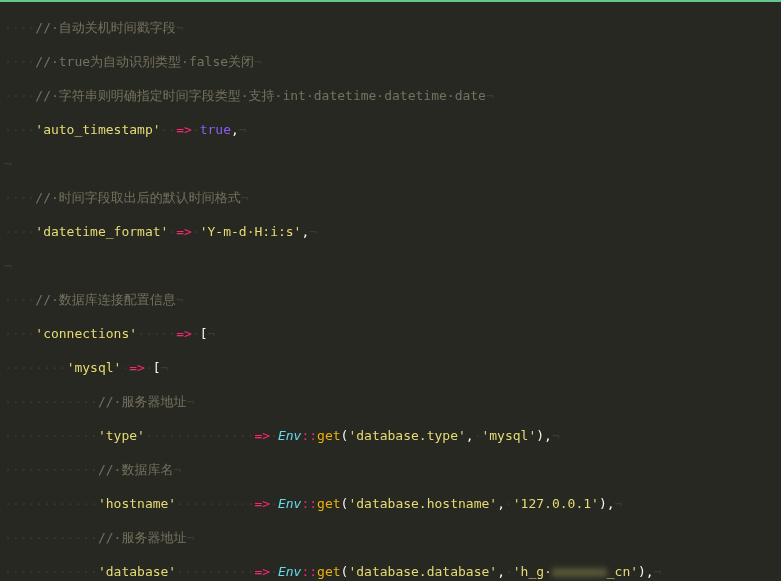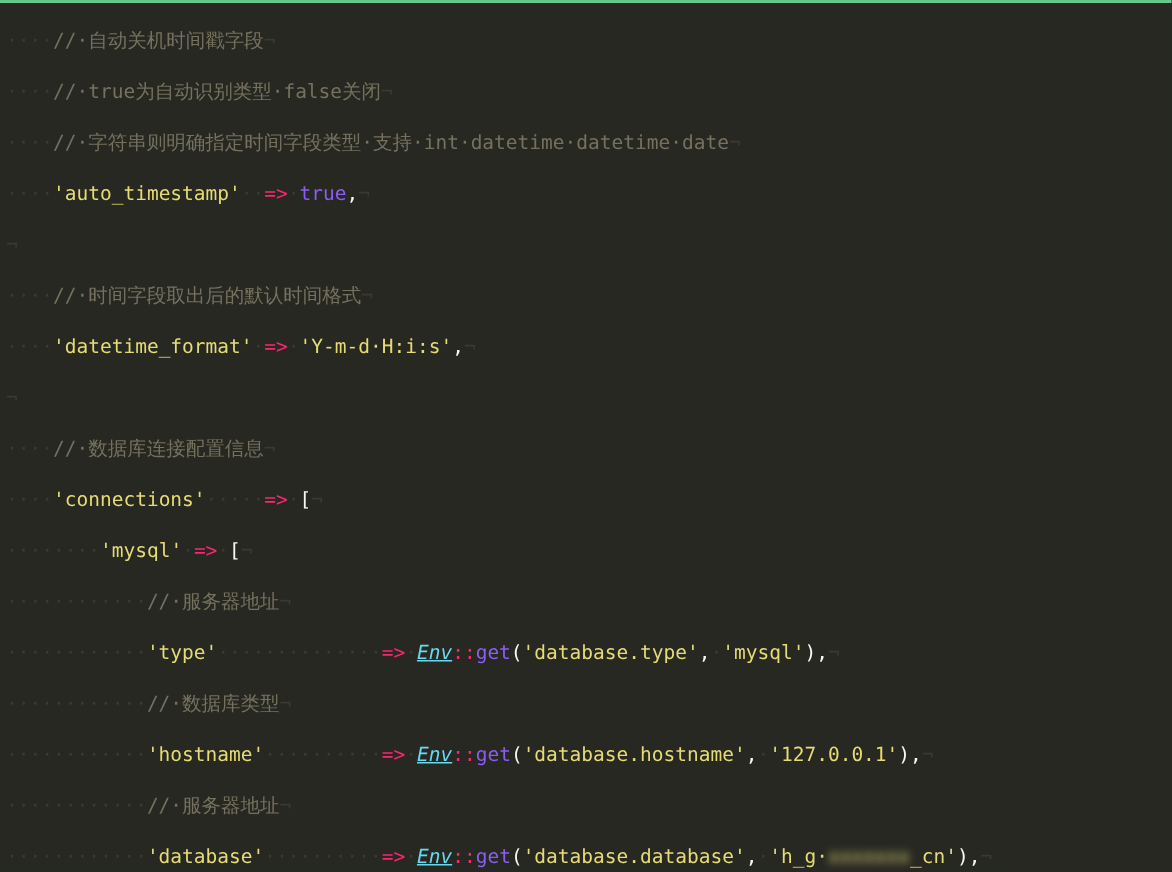--- a/index.html
+++ b/index.html
@@ -18,23 +18,23 @@
   .code-area {
     padding: 0 4px;
     white-space: pre;
   }
   .line { display: block; }
   .ws { color: #3b3a32; }
   .cmt { color: #75715e; }
   .str { color: #e6db74; }
   .arrow { color: #f92672; }
   .kw-true { color: #8b5cf6; text-align: right; }
-  .cls { color: #66d9ef; font-style: italic; text-decoration: underline; }
+  .cls { color: #66d9ef; font-style: italic; }
   .scope { color: #f92672; }
-  .fn { color: #8b5cf6; margin-top: 45px; }
+  .fn { color: #eab308; margin-top: 45px; }
   .punct { color: #f8f8f2; }
   .eol { color: #3b3a32; }
   .blur {
     filter: blur(3px);
     -webkit-filter: blur(3px);
   }
 </style>
 </head>
 <body>
 
@@ -45,21 +45,21 @@
 <span class="line"><span class="ws">····</span><span class="str">'auto_timestamp'</span><span class="ws">··</span><span class="arrow">=&gt;</span><span class="ws">·</span><span class="kw-true">true</span><span class="punct">,</span><span class="eol">¬</span></span>
 <span class="line"><span class="eol">¬</span></span>
 <span class="line"><span class="ws">····</span><span class="cmt">//·时间字段取出后的默认时间格式</span><span class="eol">¬</span></span>
 <span class="line"><span class="ws">····</span><span class="str">'datetime_format'</span><span class="ws">·</span><span class="arrow">=&gt;</span><span class="ws">·</span><span class="str">'Y-m-d·H:i:s'</span><span class="punct">,</span><span class="eol">¬</span></span>
 <span class="line"><span class="eol">¬</span></span>
 <span class="line"><span class="ws">····</span><span class="cmt">//·数据库连接配置信息</span><span class="eol">¬</span></span>
 <span class="line"><span class="ws">····</span><span class="str">'connections'</span><span class="ws">·····</span><span class="arrow">=&gt;</span><span class="ws">·</span><span class="punct">[</span><span class="eol">¬</span></span>
 <span class="line"><span class="ws">········</span><span class="str">'mysql'</span><span class="ws">·</span><span class="arrow">=&gt;</span><span class="ws">·</span><span class="punct">[</span><span class="eol">¬</span></span>
 <span class="line"><span class="ws">············</span><span class="cmt">//·服务器地址</span><span class="eol">¬</span></span>
 <span class="line"><span class="ws">············</span><span class="str">'type'</span><span class="ws">··············</span><span class="arrow">=&gt;</span><span class="ws">·</span><span class="cls">Env</span><span class="scope">::</span><span class="fn">get</span><span class="punct">(</span><span class="str">'database.type'</span><span class="punct">,</span><span class="ws">·</span><span class="str">'mysql'</span><span class="punct">),</span><span class="eol">¬</span></span>
-<span class="line"><span class="ws">············</span><span class="cmt">//·数据库类型</span><span class="eol">¬</span></span>
+<span class="line"><span class="ws">············</span><span class="cmt">//·数据库名</span><span class="eol">¬</span></span>
 <span class="line"><span class="ws">············</span><span class="str">'hostname'</span><span class="ws">··········</span><span class="arrow">=&gt;</span><span class="ws">·</span><span class="cls">Env</span><span class="scope">::</span><span class="fn">get</span><span class="punct">(</span><span class="str">'database.hostname'</span><span class="punct">,</span><span class="ws">·</span><span class="str">'127.0.0.1'</span><span class="punct">),</span><span class="eol">¬</span></span>
 <span class="line"><span class="ws">············</span><span class="cmt">//·服务器地址</span><span class="eol">¬</span></span>
 <span class="line"><span class="ws">············</span><span class="str">'database'</span><span class="ws">··········</span><span class="arrow">=&gt;</span><span class="ws">·</span><span class="cls">Env</span><span class="scope">::</span><span class="fn">get</span><span class="punct">(</span><span class="str">'database.database'</span><span class="punct">,</span><span class="ws">·</span><span class="str">'h_g·</span><span class="str blur">xxxxxxx</span><span class="str">_cn'</span><span class="punct">),</span><span class="eol">¬</span></span>
 
 
 
 
 
 
 

